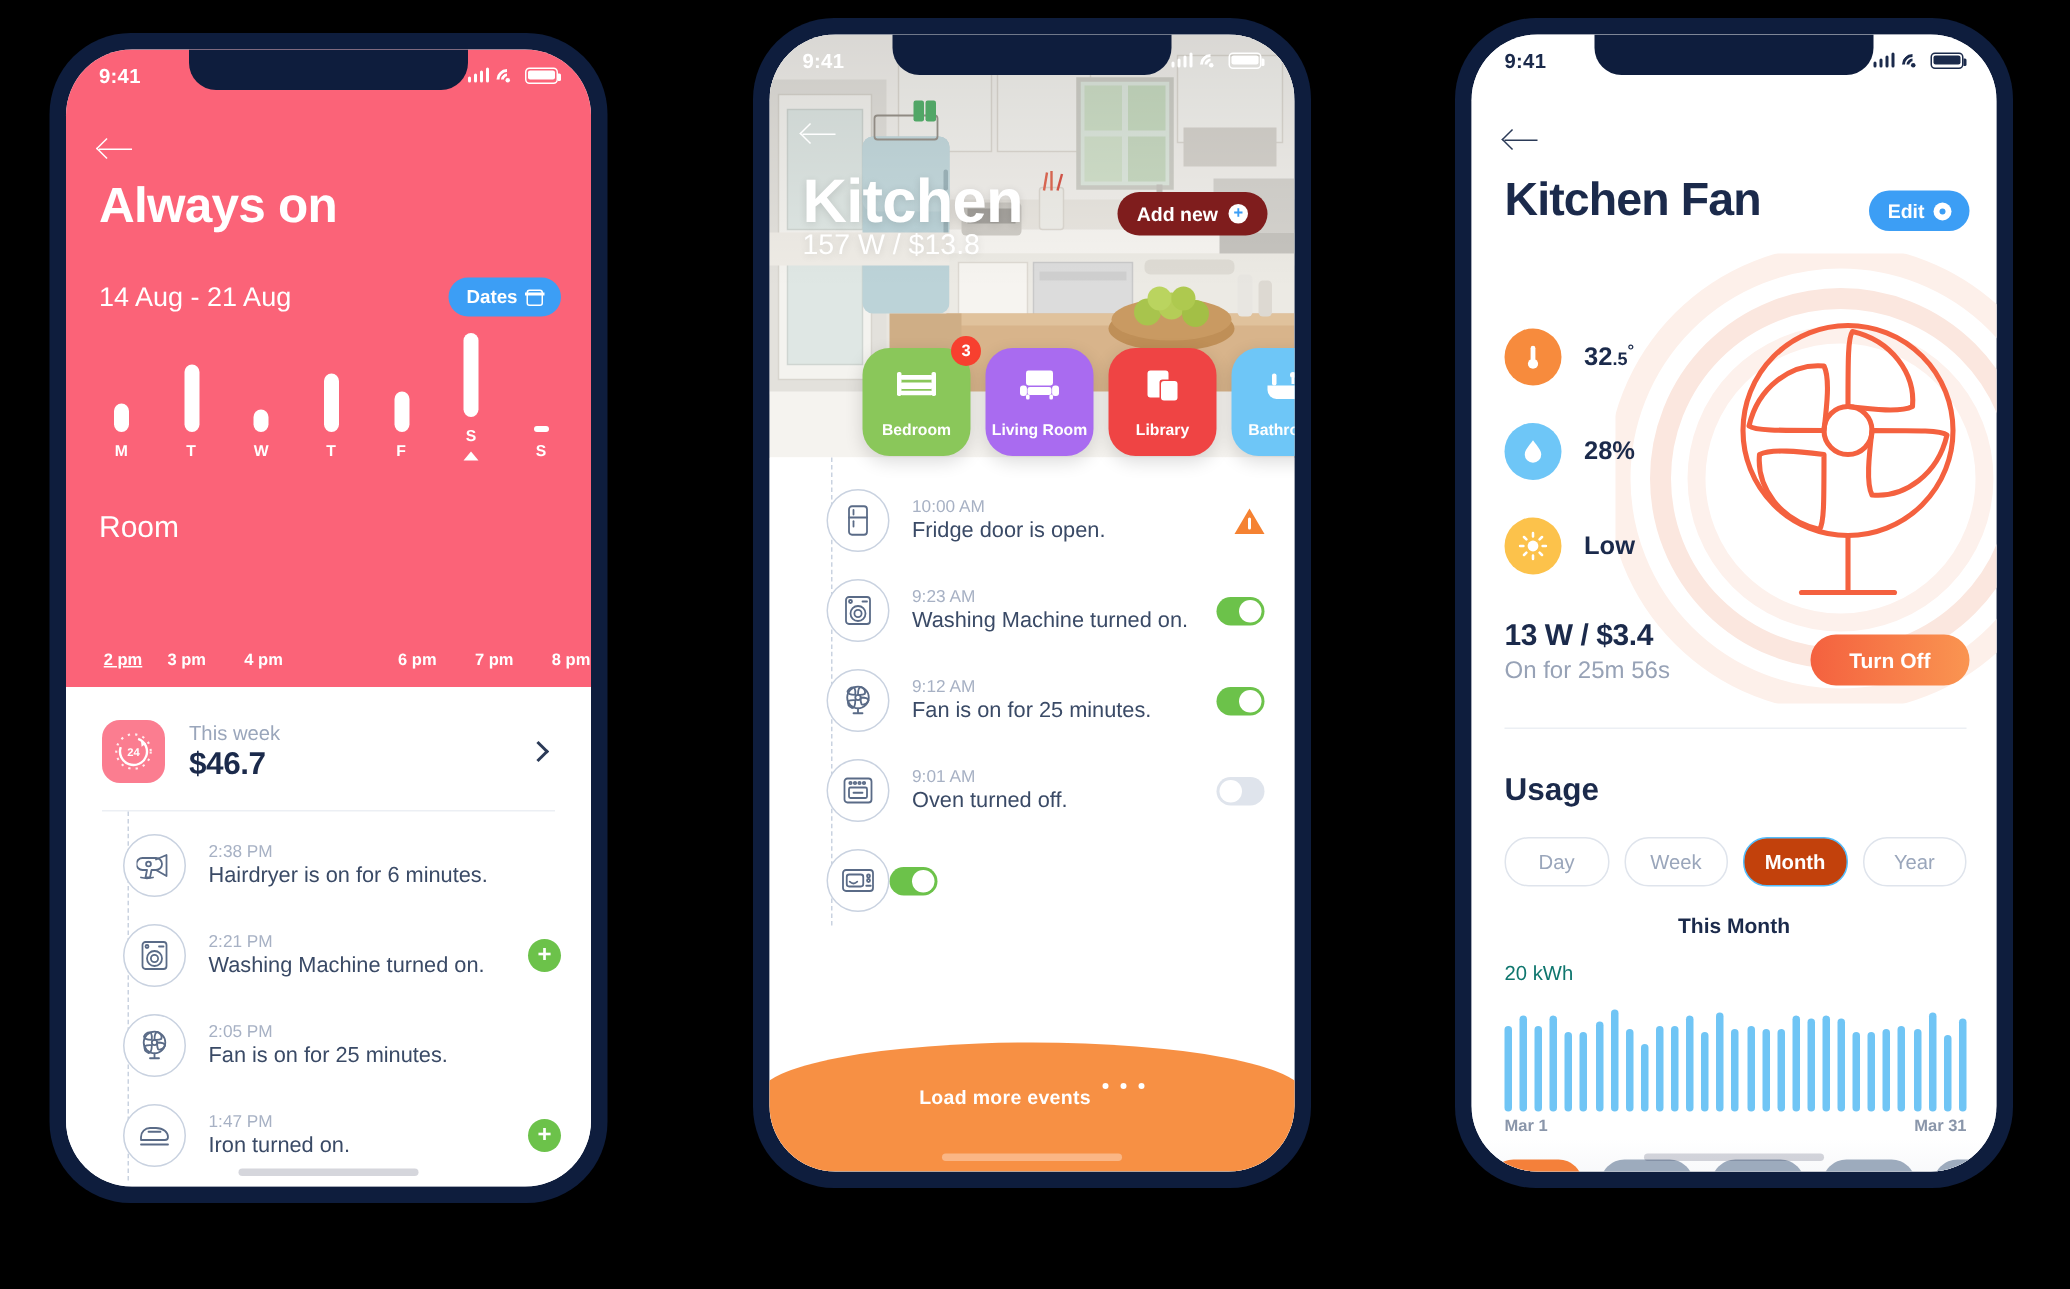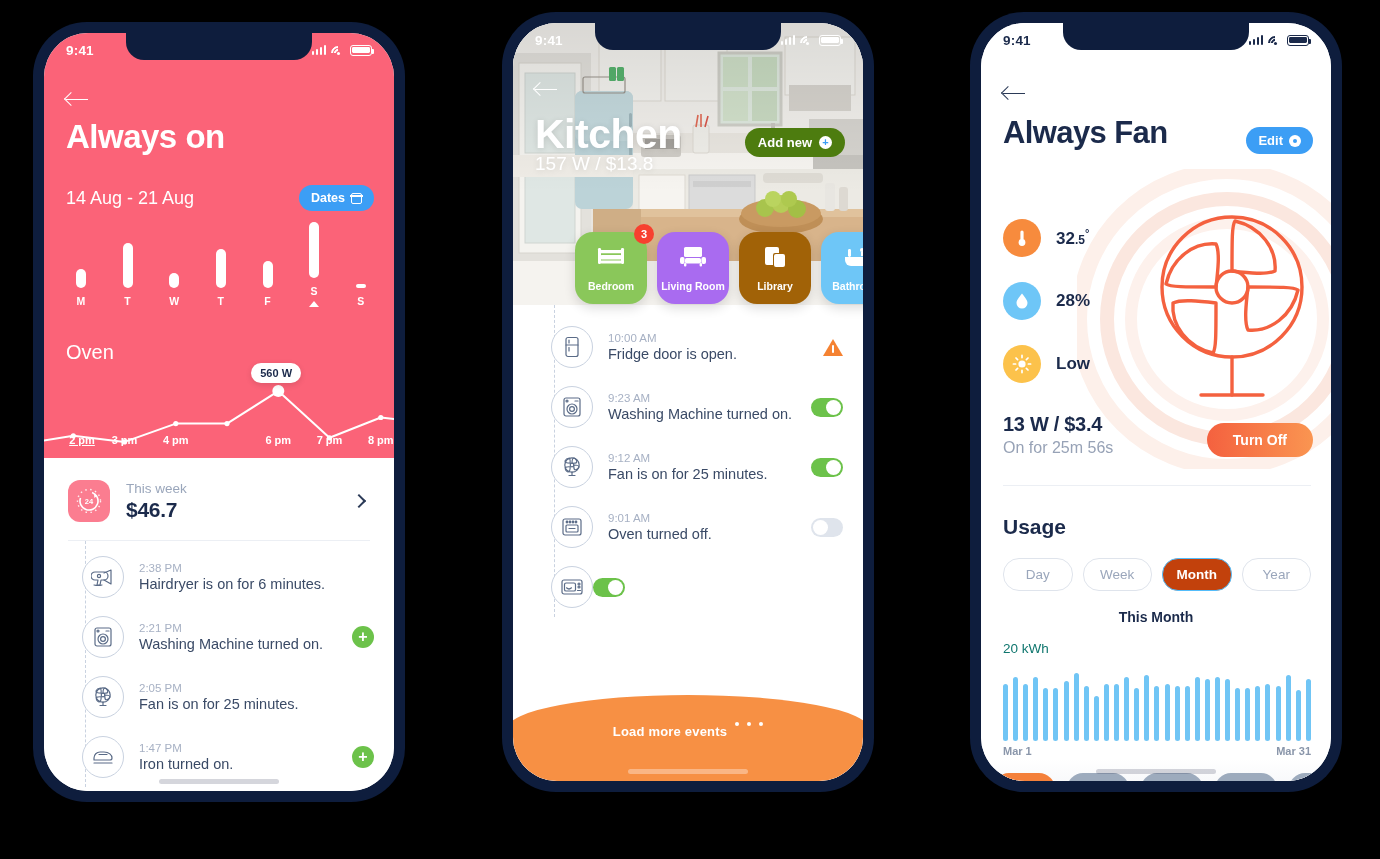--- a/index.html
+++ b/index.html
@@ -153,21 +153,21 @@
 
   
   .p2-hero { position:absolute; left:0; top:0; width:100%; height:282px; overflow:hidden; }
   .p2-hero .kitchen { position:absolute; inset:0; }
   .p2-back { position:absolute; left:22px; top:58px; color:#fff; z-index:5;}
   .p2-title { position:absolute; left:22px; top:88px; font-size:41px; font-weight:bold;
               color:#fff; letter-spacing:-.5px; z-index:5; text-shadow:0 1px 6px rgba(0,0,0,.12);}
   .p2-sub { position:absolute; left:22px; top:130px; font-size:19px; color:#fff; z-index:5;
             text-shadow:0 1px 6px rgba(0,0,0,.12);}
   .addnew { position:absolute; right:18px; top:105px; z-index:6;
-            background:#4d7c0f;color:#fff;border-radius:15px;font-size:13px;font-weight:bold;
+            background:#7f1d1d;color:#fff;border-radius:15px;font-size:13px;font-weight:bold;
             padding:7px 13px;display:flex;align-items:center;gap:7px;cursor:pointer;}
   .plus-circ{width:13px;height:13px;border-radius:50%;background:#fff;color:#3c9ef5;
              display:flex;align-items:center;justify-content:center;font-size:11px;
              line-height:1;font-weight:bold;}
 
   .rooms { position:absolute; left:62px; top:209px; display:flex; gap:10px; z-index:7; }
   .room {
     width:72px;height:72px;border-radius:18px;flex:none;position:relative;
     display:flex;flex-direction:column;align-items:center;justify-content:center;
     color:#fff; cursor:pointer; box-shadow:0 4px 12px rgba(0,0,0,.14);
@@ -313,33 +313,21 @@
             <div class="bar" style="height:56px"></div>
             <div class="lbl">S</div>
             <div class="caret"></div>
           </div>
           <div class="wb">
             <div class="bar" style="height:4px"></div>
             <div class="lbl">S</div>
           </div>
         </div>
 
-      <div class="p1-today">Oven</div>
-      <div class="linechart" id="p1-line"><svg width="350" height="95">
-            <path d="M-22.0 80.9 L29.3 72.8 L80.5 78.9 L131.8 60.6 L183.0 60.6 L234.3 28.1 L285.5 74.8 L336.8 54.5 L388.0 60.6" fill="none" stroke="#ffffff" stroke-width="2" stroke-linejoin="round" stroke-linecap="round"></path>
-            <circle cx="-22.0" cy="80.9" r="2.6" fill="#fff"></circle>
-            <circle cx="29.3" cy="72.8" r="2.6" fill="#fff"></circle>
-            <circle cx="80.5" cy="78.9" r="2.6" fill="#fff"></circle>
-            <circle cx="131.8" cy="60.6" r="2.6" fill="#fff"></circle>
-            <circle cx="183.0" cy="60.6" r="2.6" fill="#fff"></circle>
-            <circle cx="234.3" cy="28.1" r="6" fill="#fff" opacity="1"></circle>
-            <circle cx="285.5" cy="74.8" r="2.6" fill="#fff"></circle>
-            <circle cx="336.8" cy="54.5" r="2.6" fill="#fff"></circle>
-            <circle cx="388.0" cy="60.6" r="2.6" fill="#fff"></circle>
-          </svg><div class="tooltip" style="left: 207.25px; top: 0.117647px;">560 W</div></div>
+      <div class="p1-today">Room</div>
       <div class="lc-times" id="p1-times">
           <span style="position: absolute; left: 16px; width: 44px; text-decoration: underline;">2 pm</span>
           <span style="position: absolute; left: 58.5px; width: 44px;">3 pm</span>
           <span style="position: absolute; left: 109.75px; width: 44px;">4 pm</span>
           <span style="position: absolute; left: 161px; width: 44px; margin-top: 46px;">5 pm</span>
           <span style="position: absolute; left: 212.25px; width: 44px;">6 pm</span>
           <span style="position: absolute; left: 263.5px; width: 44px;">7 pm</span>
           <span style="position: absolute; left: 314.75px; width: 44px;">8 pm</span>
         </div>
 
@@ -536,21 +524,21 @@
             <span><svg width="30" height="26" viewBox="0 0 30 26" fill="#fff">
                 <rect x="6" y="3" width="18" height="10" rx="1.6"></rect>
                 <rect x="2" y="13" width="4.6" height="7" rx="2"></rect>
                 <rect x="23.4" y="13" width="4.6" height="7" rx="2"></rect>
                 <rect x="7" y="14" width="16" height="5.4" rx="1.6"></rect>
                 <rect x="6" y="19" width="2.4" height="3.4" rx="1"></rect>
                 <rect x="21.6" y="19" width="2.4" height="3.4" rx="1"></rect>
               </svg></span>
             <div class="rlbl">Living Room</div>
           </div>
-          <div class="room" style="background: #a16207;">
+          <div class="room" style="background: #ef4444;">
             <span><svg width="28" height="26" viewBox="0 0 28 26" fill="#fff">
                 <path d="M6 3 h10 a2 2 0 0 1 2 2 v4 h-4 a2 2 0 0 0-2 2 v10 h-6 a2 2 0 0 1-2-2 V5 a2 2 0 0 1 2-2z"></path>
                 <rect x="13" y="10" width="11" height="13" rx="2"></rect>
               </svg></span>
             <div class="rlbl">Library</div>
           </div>
           <div class="room" style="background: rgb(110, 198, 247);">
             <span><svg width="30" height="26" viewBox="0 0 30 26" fill="#fff">
                 <path d="M3 13 h24 v3 a6 6 0 0 1-6 6 h-12 a6 6 0 0 1-6-6z"></path>
                 <rect x="6" y="5" width="3" height="8" rx="1.4"></rect>
@@ -696,21 +684,21 @@
           </span>
         </div>
 
         <svg class="halo" viewBox="0 0 300 300">
           <circle cx="150" cy="150" r="148" fill="none" stroke="#fdf0ea" stroke-width="16"></circle>
           <circle cx="150" cy="150" r="120" fill="none" stroke="#fbe7df" stroke-width="14"></circle>
           <circle cx="150" cy="150" r="96" fill="none" stroke="#fdf1ec" stroke-width="12"></circle>
         </svg>
 
         <div class="p3-back backarrow"></div>
-        <div class="p3-title">Always Fan</div>
+        <div class="p3-title">Kitchen Fan</div>
         <div class="editbtn">
           <span>Edit</span>
           <span class="gear"></span>
         </div>
 
         <svg class="fanart" viewBox="0 0 166 200">
           <g fill="none" stroke="#f4613f" stroke-width="3.4" stroke-linecap="round" stroke-linejoin="round">
             <circle cx="83" cy="78" r="70"></circle>
             <circle cx="83" cy="78" r="16"></circle>
             <path d="M83 62 C83 30 83 16 86 12 C112 18 128 40 126 62 C118 66 100 64 83 62 Z"></path>

